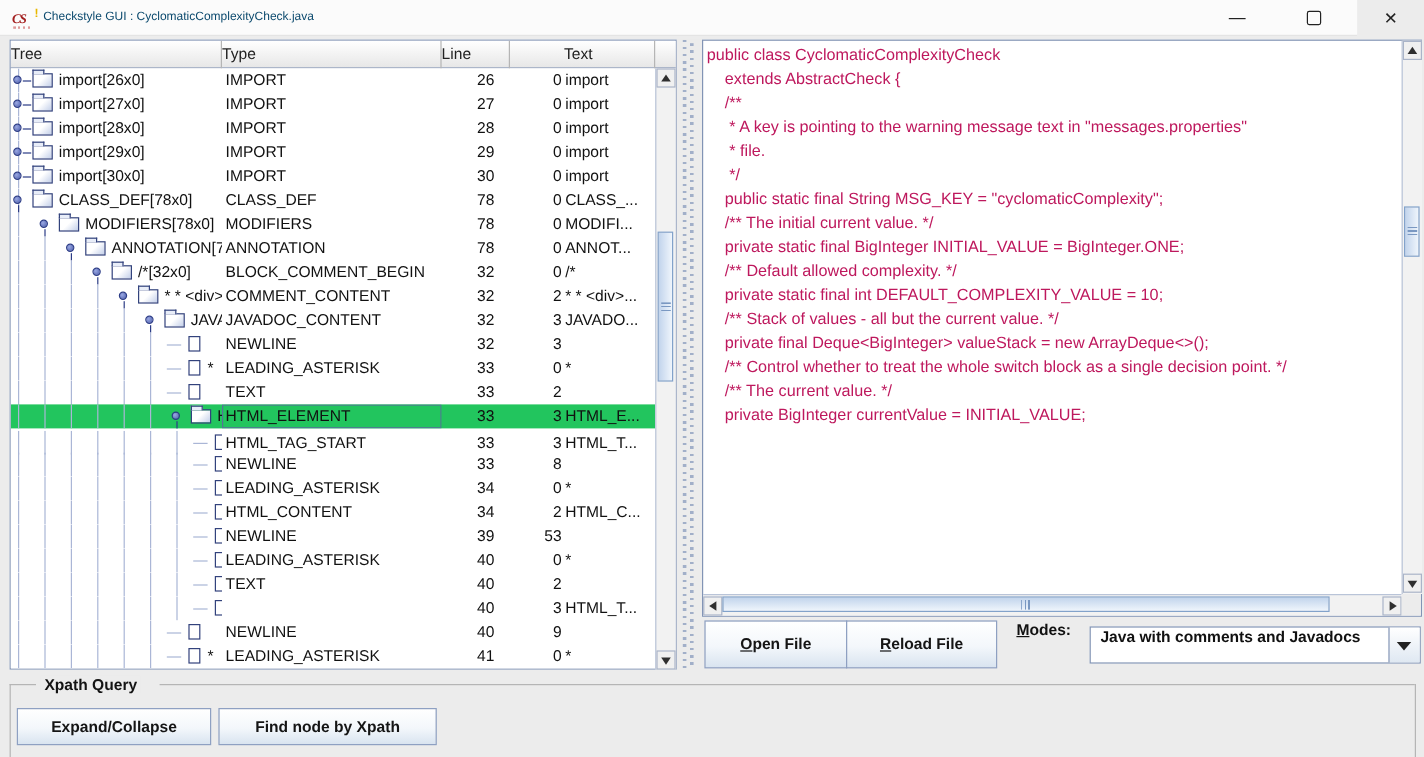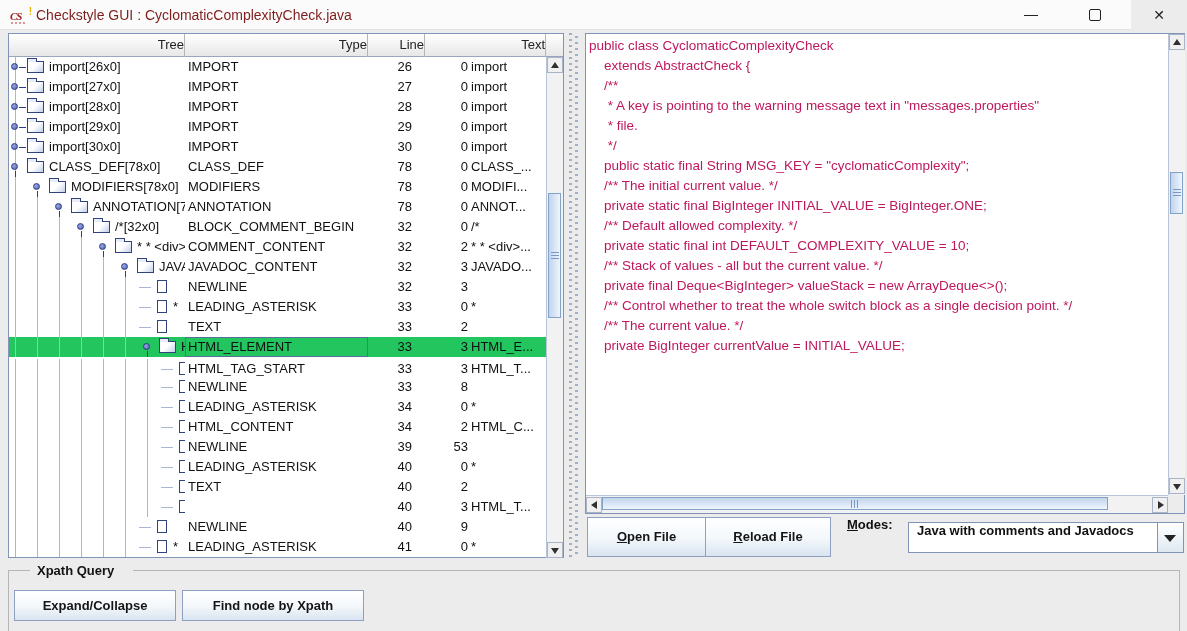--- a/index.html
+++ b/index.html
@@ -7,31 +7,31 @@
   .window {
     position:relative; width:1187px; height:631px; overflow:hidden;
     background:#ececec; font-family:"Liberation Sans", sans-serif; color:#111;
   }
   
   .titlebar { position:absolute; left:0; top:0; width:1131px; height:30px; background:#fbfbfb; border-bottom:1px solid #e4e4e4; }
   .app-icon { position:absolute; left:10px; top:6px; width:20px; height:18px; }
   .app-icon .cs { font:italic bold 11px "Liberation Serif", serif; color:#a31f1f; letter-spacing:-1px; }
   .app-icon .bang { position:absolute; right:-2px; top:0; color:#e8b800; font:bold 10px "Liberation Sans",sans-serif; }
   .app-icon .squig { position:absolute; left:1px; bottom:0px; width:14px; height:2px; background:repeating-linear-gradient(90deg,#d99,#d99 2px,transparent 2px,transparent 4px); }
-  .title-text { position:absolute; left:36px; top:0; line-height:30px; font-size:14px; color:#7f1d1d; }
+  .title-text { position:absolute; left:36px; top:0; line-height:30px; font-size:10px; color:#0c4a6e; }
   .winbtn { position:absolute; top:0; width:46px; height:30px; }
   .winbtn-min { left:1008px; } .winbtn-max { left:1072px; } .winbtn-close { left:1136px; }
   .glyph-min { position:absolute; left:16px; top:15px; width:14px; height:1px; background:#222; }
   .glyph-max { position:absolute; left:17px; top:9px; width:12px; height:12px; border:1px solid #222; border-radius:2px; }
   .glyph-close { position:absolute; left:0; top:0; width:46px; height:30px; text-align:center; line-height:30px; font-size:14px; color:#222; }
 
   
   .tree-panel { position:absolute; left:8px; top:33px; width:556px; height:525px; background:#fff; border:1px solid #8294b5; }
   .thead { position:absolute; left:0; top:0; width:554px; height:23px; background:linear-gradient(#ffffff,#e7e7e7); border-bottom:1px solid #9aa6bd; }
-  .th { position:absolute; top:0; height:27px; line-height:22px; text-align:right; font-size:13px; color:#222; border-right:1px solid #b5b5b5; overflow:hidden; }
+  .th { position:absolute; top:0; height:27px; line-height:22px; text-align:left; font-size:13px; color:#222; border-right:1px solid #b5b5b5; overflow:hidden; }
   .tbody { position:absolute; left:0; top:23px; width:537px; height:500px; overflow:hidden; background:#fff; }
   .trow { position:absolute; left:0; width:537px; height:20px; font-size:13px; }
   .trow.selected { background:#22c55e; }
   .tcell { position:absolute; top:0; height:20px; line-height:20px; white-space:nowrap; overflow:hidden; }
   .cell-tree { left:0; width:176px; }
   .cell-type { left:176px; width:183px; padding-left:3px; }
   .cell-line { left:359px; width:57px; text-align:right; padding-right:13px; }
   .cell-col  { left:416px; width:45px; text-align:right; padding-right:2px; }
   .cell-text { left:461px; width:76px; padding-left:1px; }
   .trow.selected .cell-type::after { content:""; position:absolute; inset:0; border:1px solid #56709a; }

